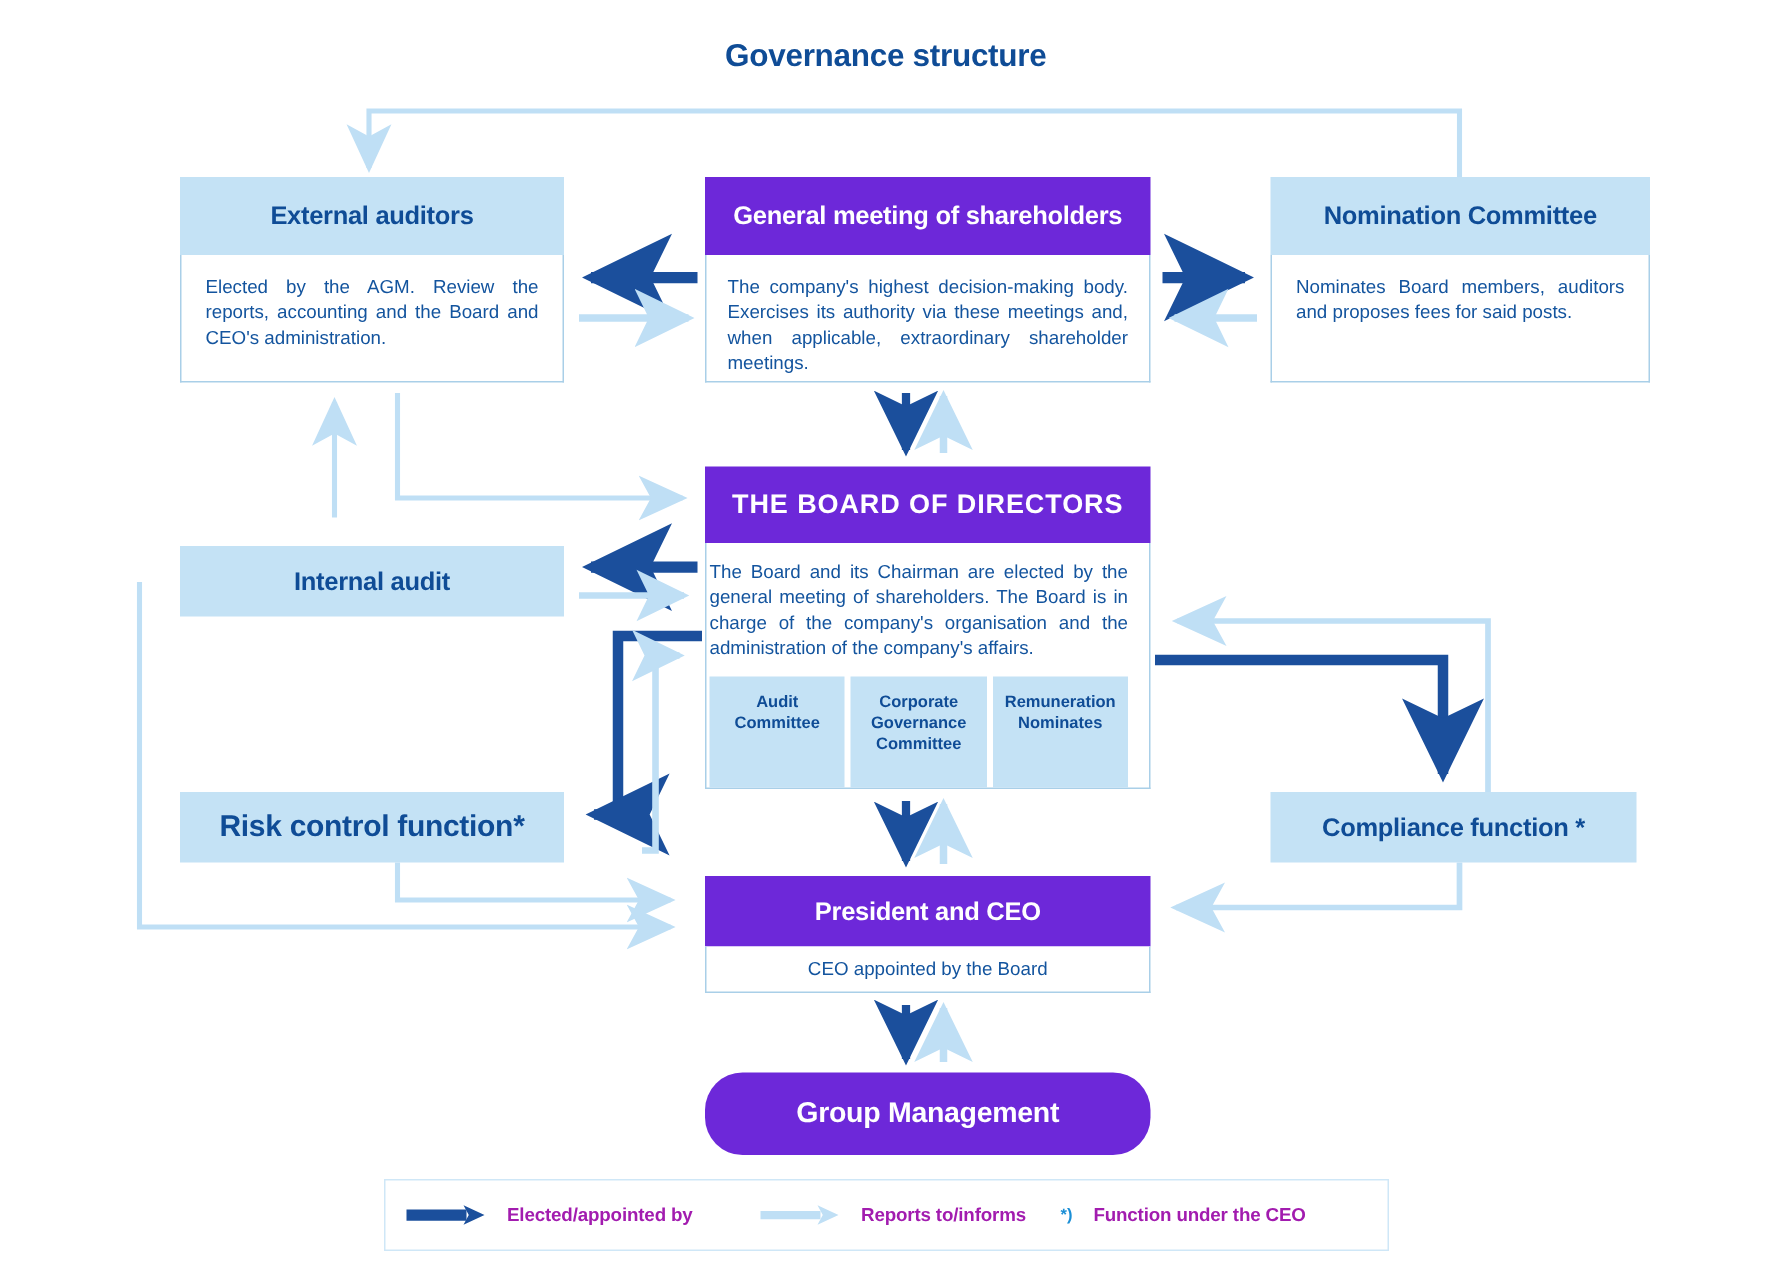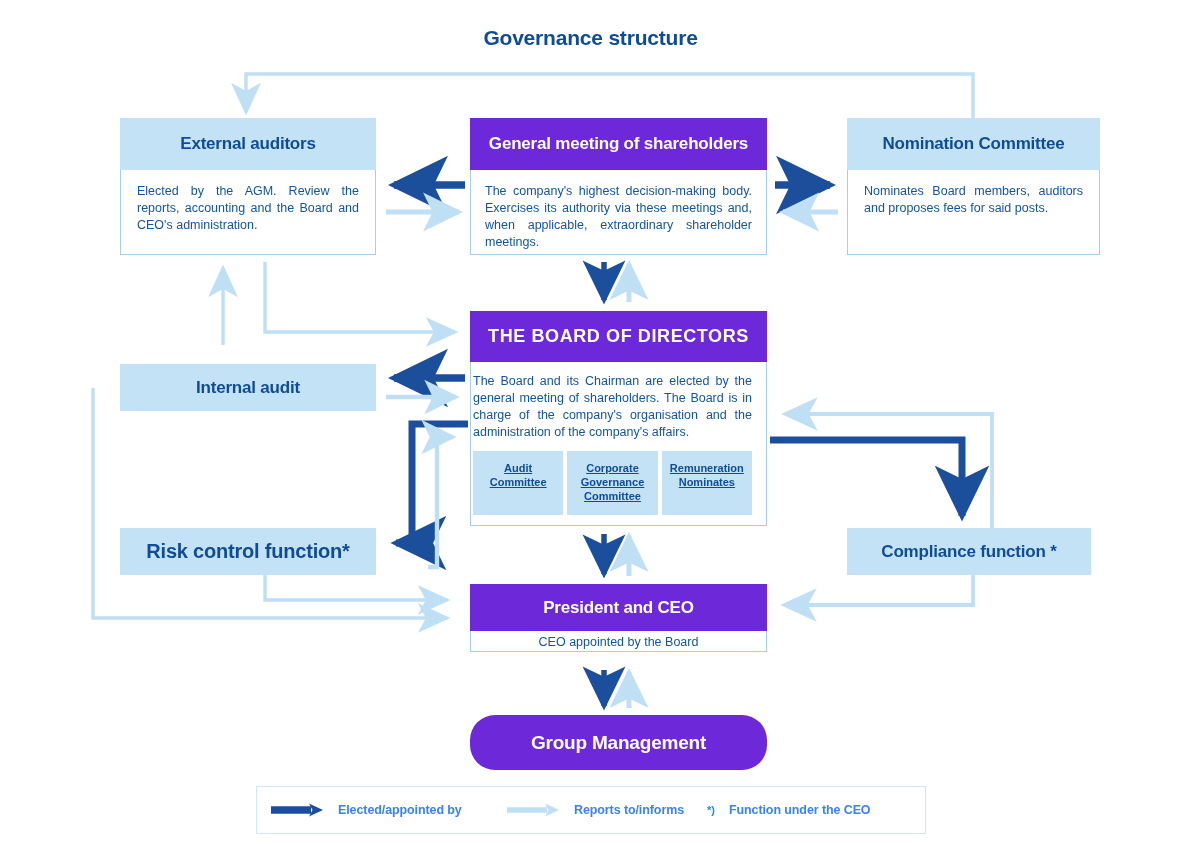--- a/index.html
+++ b/index.html
@@ -101,38 +101,37 @@
     margin-top: 10px;
   }
   .committee {
     background: #c4e2f5;
     color: #0f4c96;
     font-size: 11px;
     font-weight: bold;
     line-height: 14px;
     text-align: center;
     padding: 10px 4px 0 4px;
-    height: 64px;
+    height: 74px;
     box-sizing: border-box;
     flex: 1 1 0;
-    text-decoration: underline;
   }
 
   #node-internal-audit { left: 120px; top: 364px; width: 256px; height: 47px; }
   #node-internal-audit .hdr { height: 47px; font-size: 17px; }
 
   #node-risk-control { left: 120px; top: 528px; width: 256px; height: 47px; }
   #node-risk-control .hdr { height: 47px; font-size: 20px; }
 
   #node-compliance { left: 847px; top: 528px; width: 244px; height: 47px; }
   #node-compliance .hdr { height: 47px; font-size: 17px; }
 
   #node-president-ceo { left: 470px; top: 584px; width: 297px; height: 78px; }
   #node-president-ceo .hdr { height: 47px; font-size: 17px; }
-  #node-president-ceo .body-panel { height: 21px; display: flex; align-items: flex-end; justify-content: center; }
+  #node-president-ceo .body-panel { height: 31px; display: flex; align-items: center; justify-content: center; }
 
   #node-group-management { left: 470px; top: 715px; width: 297px; height: 55px; }
   #node-group-management .hdr { height: 55px; font-size: 19px; border-radius: 25px; }
 
   
   #legend {
     position: absolute;
     left: 256px;
     top: 786px;
     width: 670px;
@@ -144,21 +143,21 @@
   .legend-item {
     position: absolute;
     display: flex;
     align-items: center;
     height: 46px;
     top: 0;
   }
   .legend-label {
     font-size: 12.5px;
     font-weight: bold;
-    color: #3b82f6;
+    color: #a21caf;
     letter-spacing: -0.1px;
   }
   .legend-star {
     font-size: 11px;
     font-weight: bold;
     color: #1b8fd6;
     margin-right: 14px;
   }
   #legend-item-elected { left: 12px; }
   #legend-item-reports { left: 248px; }

